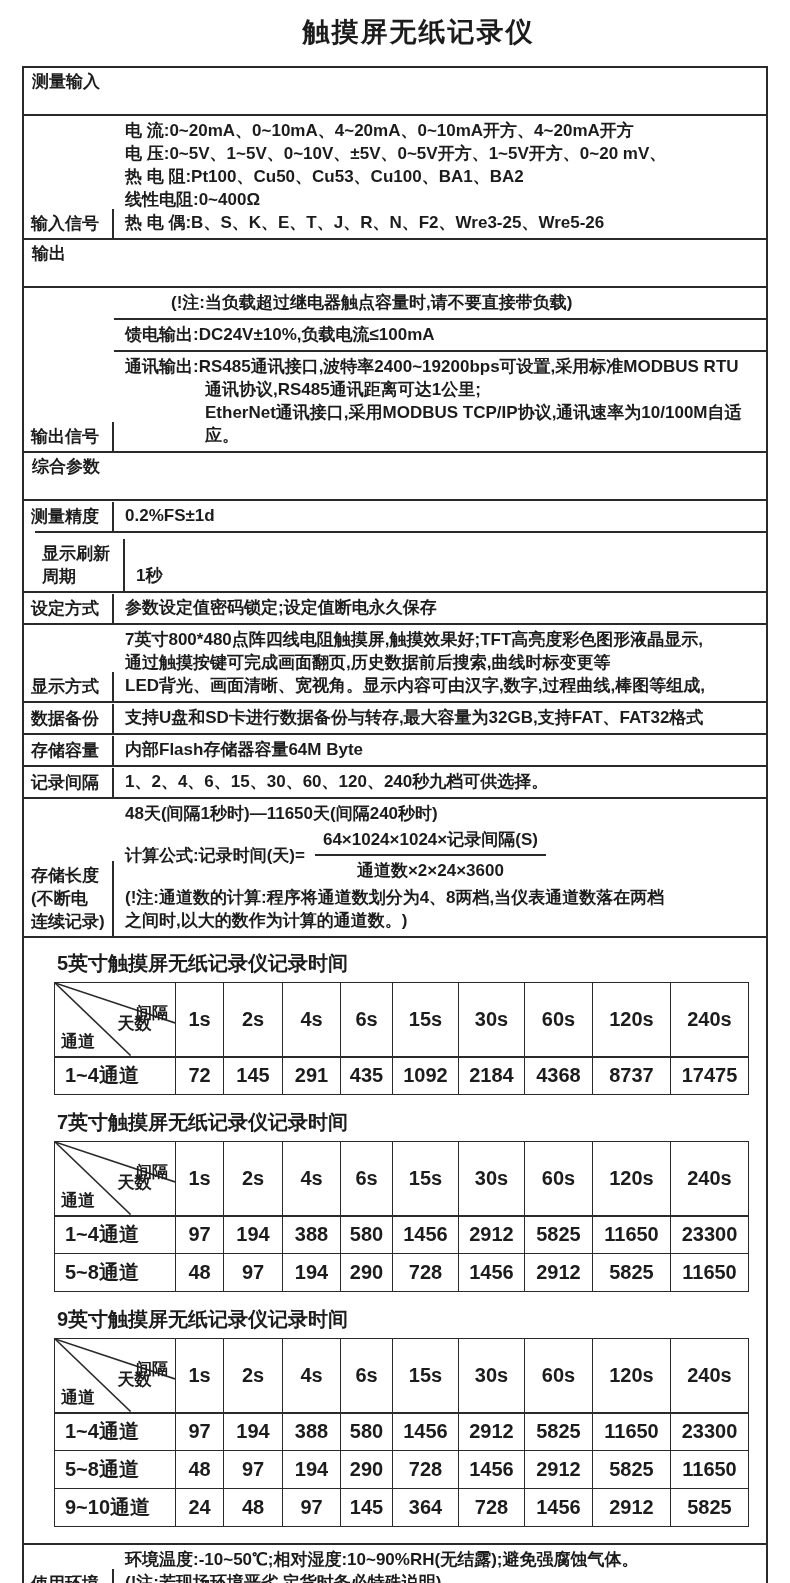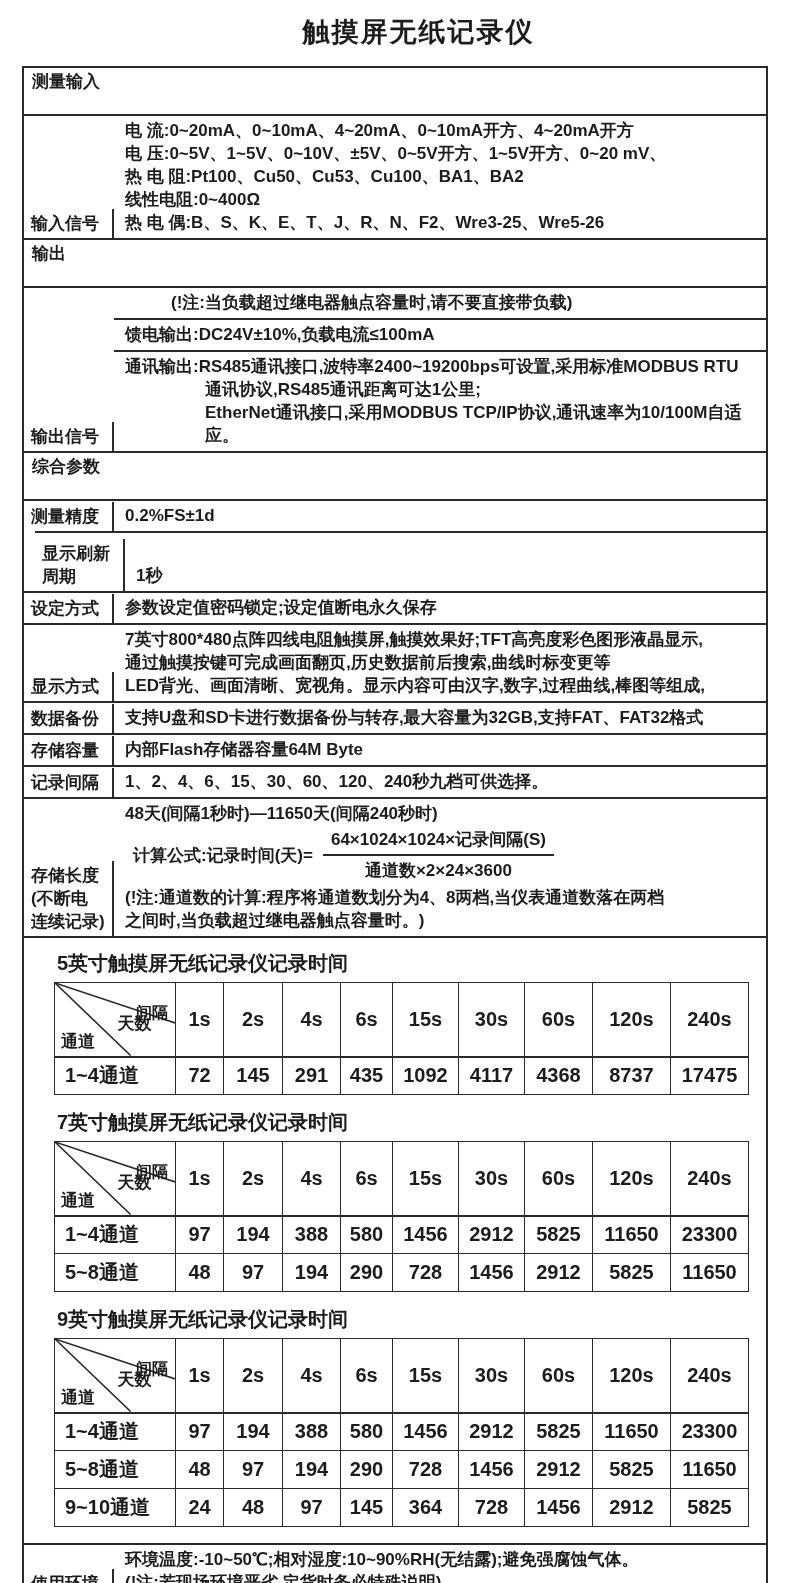--- a/index.html
+++ b/index.html
@@ -46,21 +46,21 @@
   .row-content{
     flex:1;
     padding:3px 8px 4px 11px;
   }
   .row-content.nopad{padding:0;}
   .sub{padding:3px 8px 4px 11px;}
   .sub + .sub{border-top:2px solid var(--line);}
   .indent-sm{padding-left:46px;}
   .indent-md{padding-left:80px;}
   .row-refresh{min-height:60px;margin-left:11px;}
-  .formula-row{display:flex;align-items:center;margin:3px 8px 4px;}
+  .formula-row{display:flex;align-items:center;margin:3px 0 4px;}
   .frac{
     display:inline-flex;
     flex-direction:column;
     text-align:center;
     margin-left:10px;
   }
   .frac .num{border-bottom:2px solid var(--line);padding:0 8px 3px;}
   .frac .den{padding-top:3px;}
   
   .tables-cell{padding:14px 0 16px;}
@@ -185,21 +185,21 @@
       <div class="row-content">
         <div>48天(间隔1秒时)—11650天(间隔240秒时)</div>
         <div class="formula-row">
           <span>计算公式:记录时间(天)=</span>
           <span class="frac">
             <span class="num">64×1024×1024×记录间隔(S)</span>
             <span class="den">通道数×2×24×3600</span>
           </span>
         </div>
         <div>(!注:通道数的计算:程序将通道数划分为4、8两档,当仪表通道数落在两档</div>
-        <div>之间时,当负载超过继电器触点容量时。)</div>
+        <div>之间时,以大的数作为计算的通道数。)</div>
       </div>
     </div>
 
     <div class="tables-cell">
 
       <div class="rec-title">5英寸触摸屏无纸记录仪记录时间</div>
       <table class="rec-table">
         <colgroup>
           <col class="col-ch">
             <col class="col-1">
@@ -233,21 +233,21 @@
           <td>120s</td>
           <td>240s</td>
         </tr>
         <tr>
           <td class="ch">1~4通道</td>
           <td>72</td>
           <td>145</td>
           <td>291</td>
           <td>435</td>
           <td>1092</td>
-          <td>4117</td>
+          <td>2184</td>
           <td>4368</td>
           <td>8737</td>
           <td>17475</td>
         </tr>
       </tbody>
         </table>
 
       <div class="rec-title">7英寸触摸屏无纸记录仪记录时间</div>
       <table class="rec-table">
         <colgroup>

